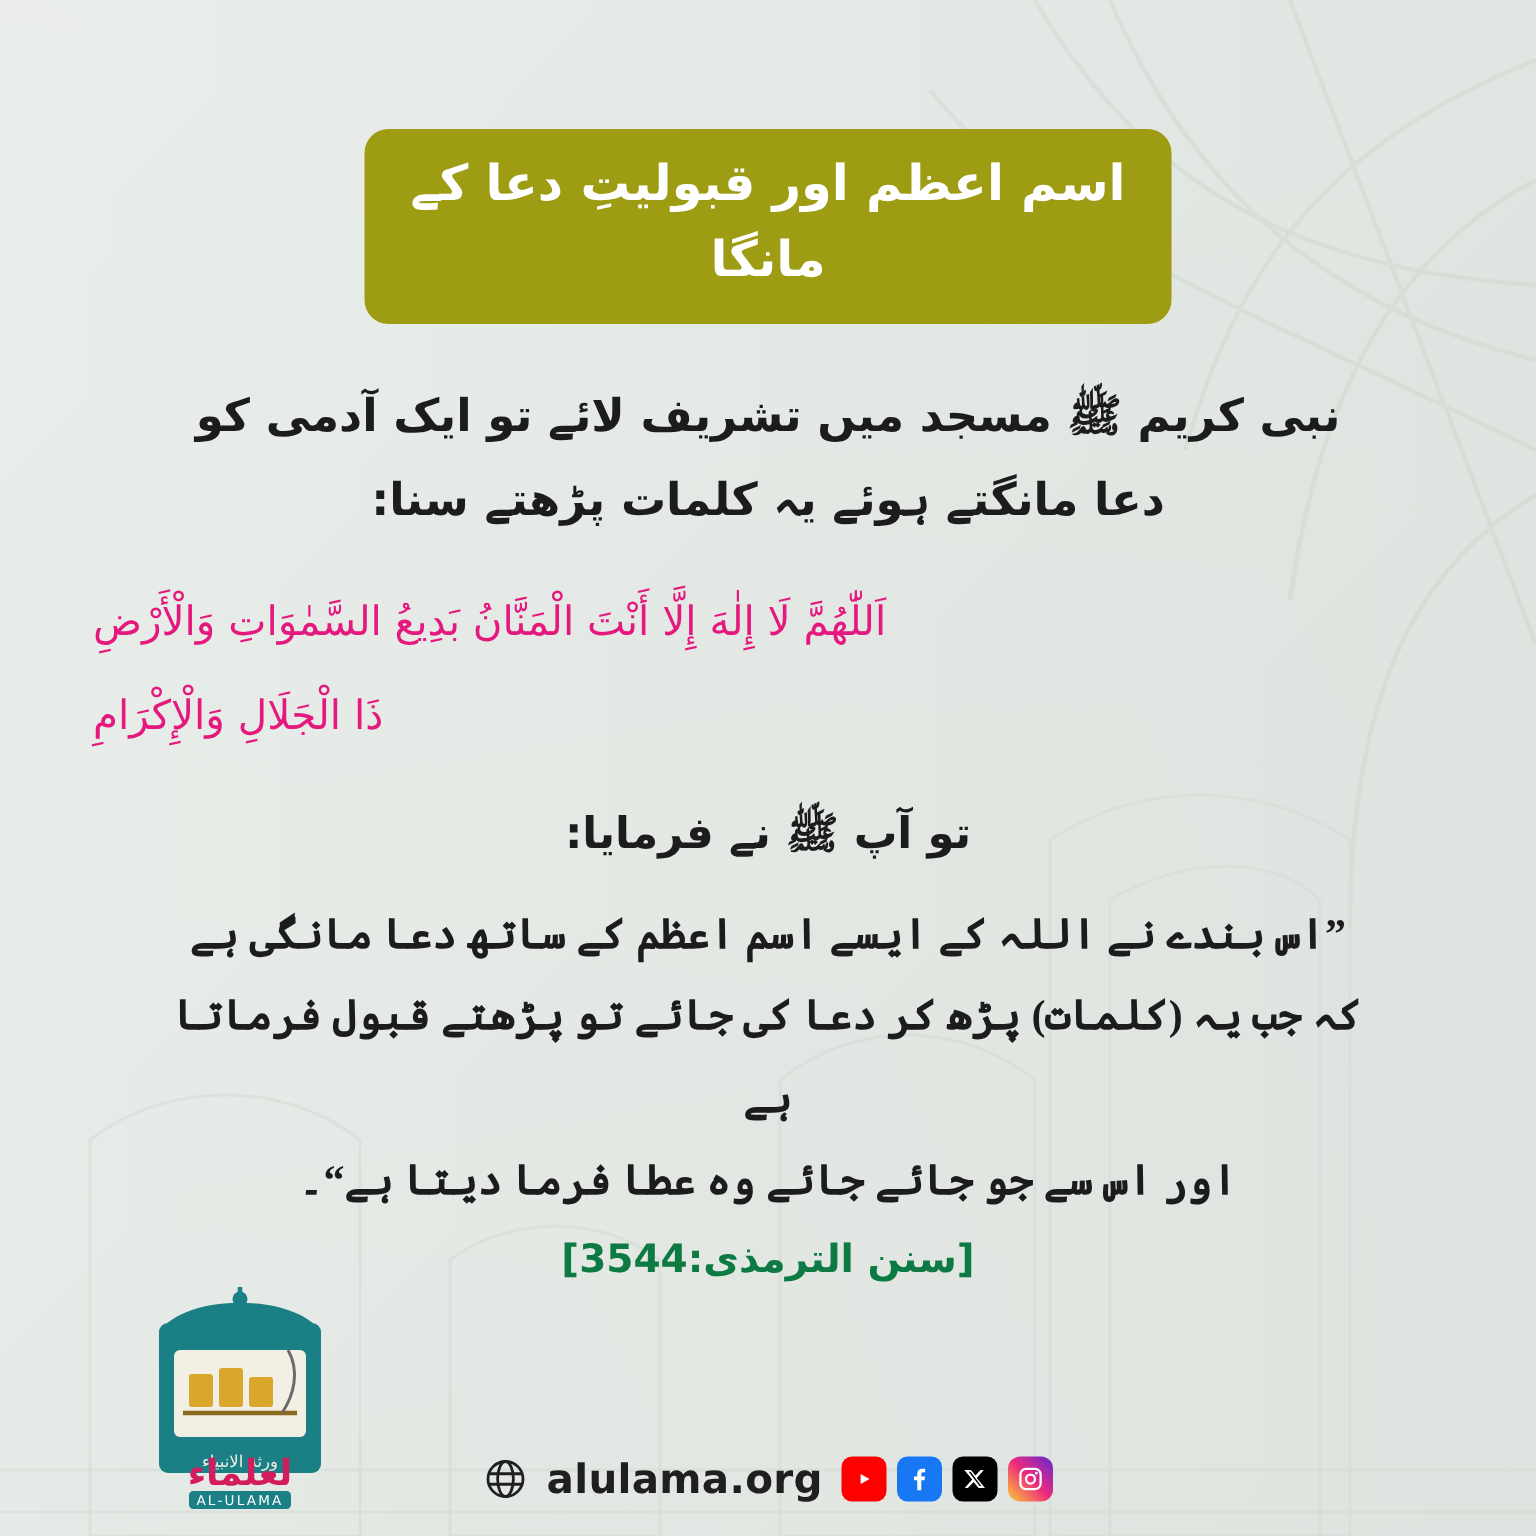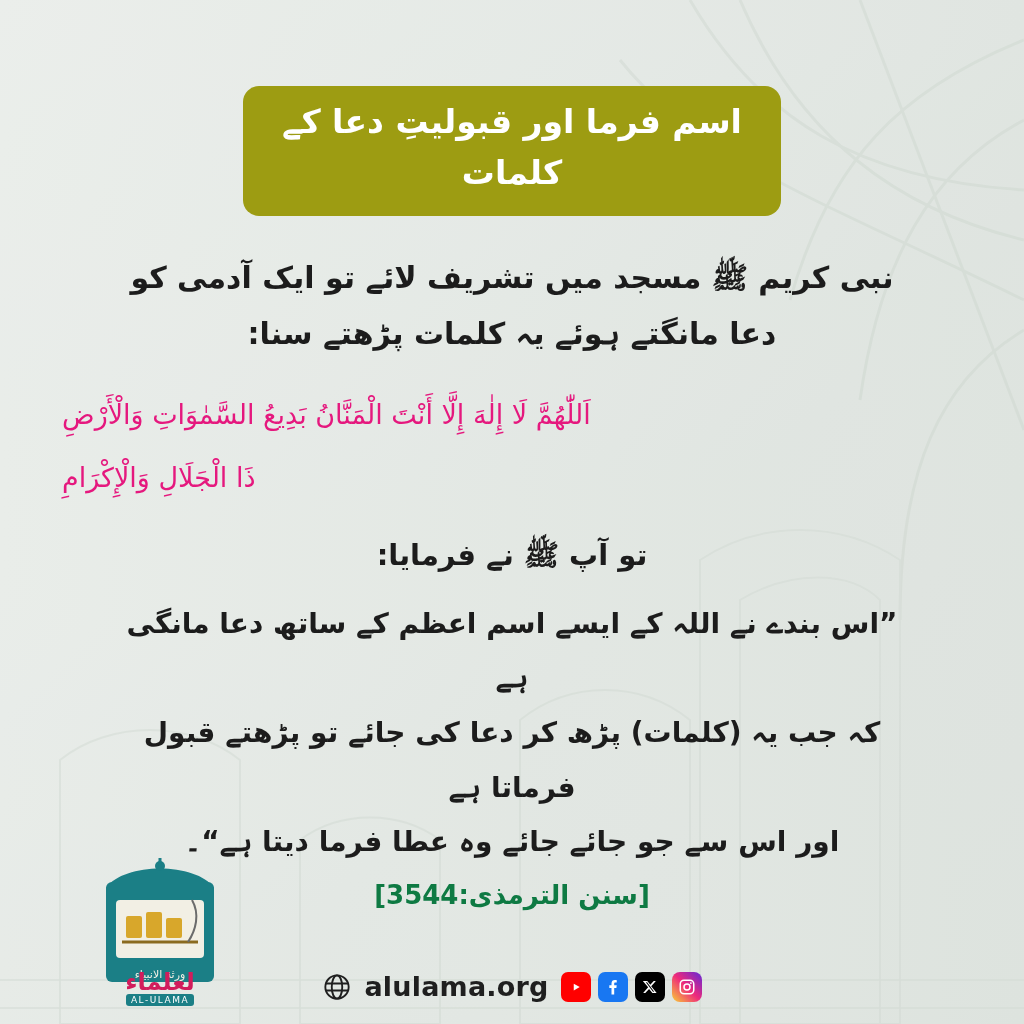--- a/index.html
+++ b/index.html
@@ -94,37 +94,38 @@
   
   .quote {
     margin-top: 16px;
     width: 800px;
     direction: rtl;
     text-align: center;
     color: #1c1c1c;
     font-size: 28px;
     line-height: 1.95;
     font-weight: bold;
+    font-family: Liberation Serif, serif;
   }
 
   
   .reference {
     margin-top: 10px;
     direction: rtl;
     color: #0e7a43;
     font-size: 26px;
     font-weight: bold;
   }
 
   
   .footer {
     position: absolute;
     left: 0; right: 0; bottom: 22px;
     display: flex;
-    align-items: flex-end;
+    align-items: flex-start;
     justify-content: center;
     gap: 12px;
     z-index: 3;
     margin-top: 20px;
   }
   .footer-url {
     color: #1f1f1f;
     font-size: 27px;
     font-weight: bold;
     letter-spacing: .2px;
@@ -203,21 +204,21 @@
       <g stroke="#cfd8d0" stroke-width="2" fill="none" opacity="0.7">
         <path d="M0 980 L 1024 980"></path>
         <path d="M0 1008 L 1024 1008"></path>
       </g>
     </svg>
   </div>
 
   <div class="content">
 
     <div class="title-banner">
-      <div class="title-text">اسم فرما اور قبولیتِ دعا کے کلمات</div>
+      <div class="title-text">اسم اعظم اور قبولیتِ دعا کے مانگا</div>
     </div>
 
     <div class="narration">نبی کریم ﷺ مسجد میں تشریف لائے تو ایک آدمی کو دعا مانگتے ہوئے یہ کلمات پڑھتے سنا:</div>
 
     <div class="dua">
       <span>اَللّٰهُمَّ لَا إِلٰهَ إِلَّا أَنْتَ الْمَنَّانُ بَدِيعُ السَّمٰوَاتِ وَالْأَرْضِ</span>
       <span class="line2">ذَا الْجَلَالِ وَالْإِكْرَامِ</span>
     </div>
 
     <div class="reply-lead">تو آپ ﷺ نے فرمایا:</div>

